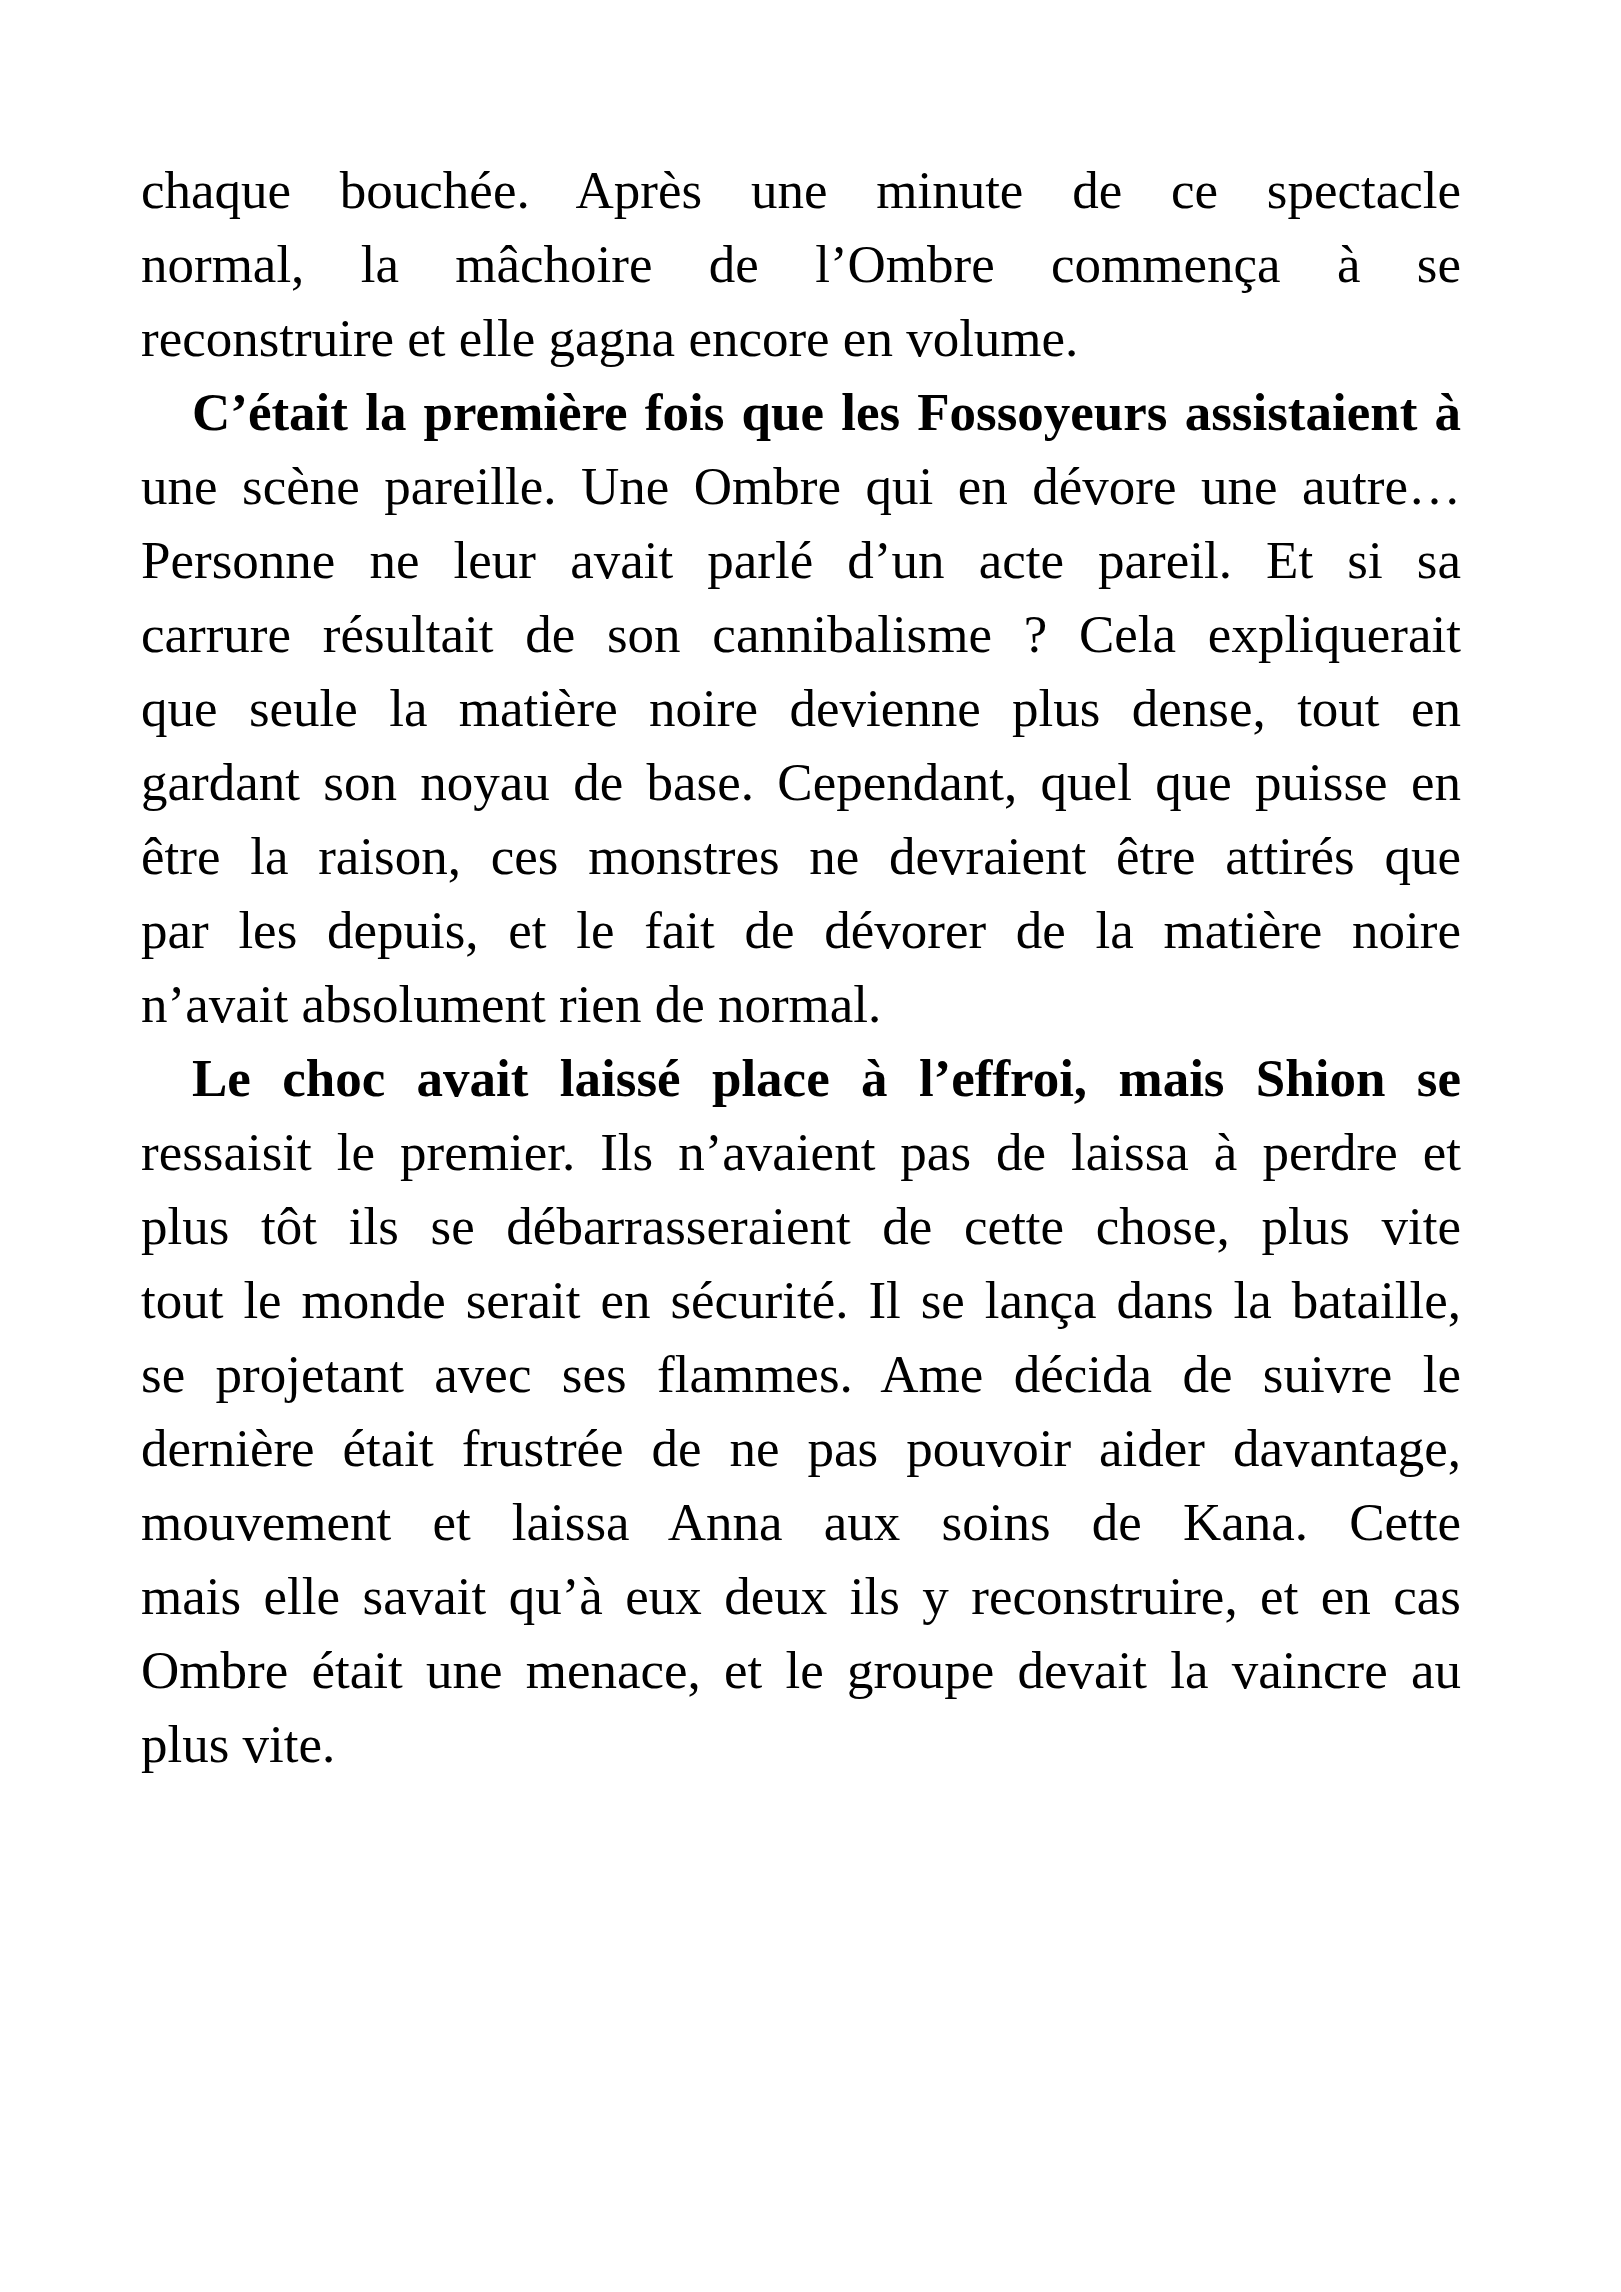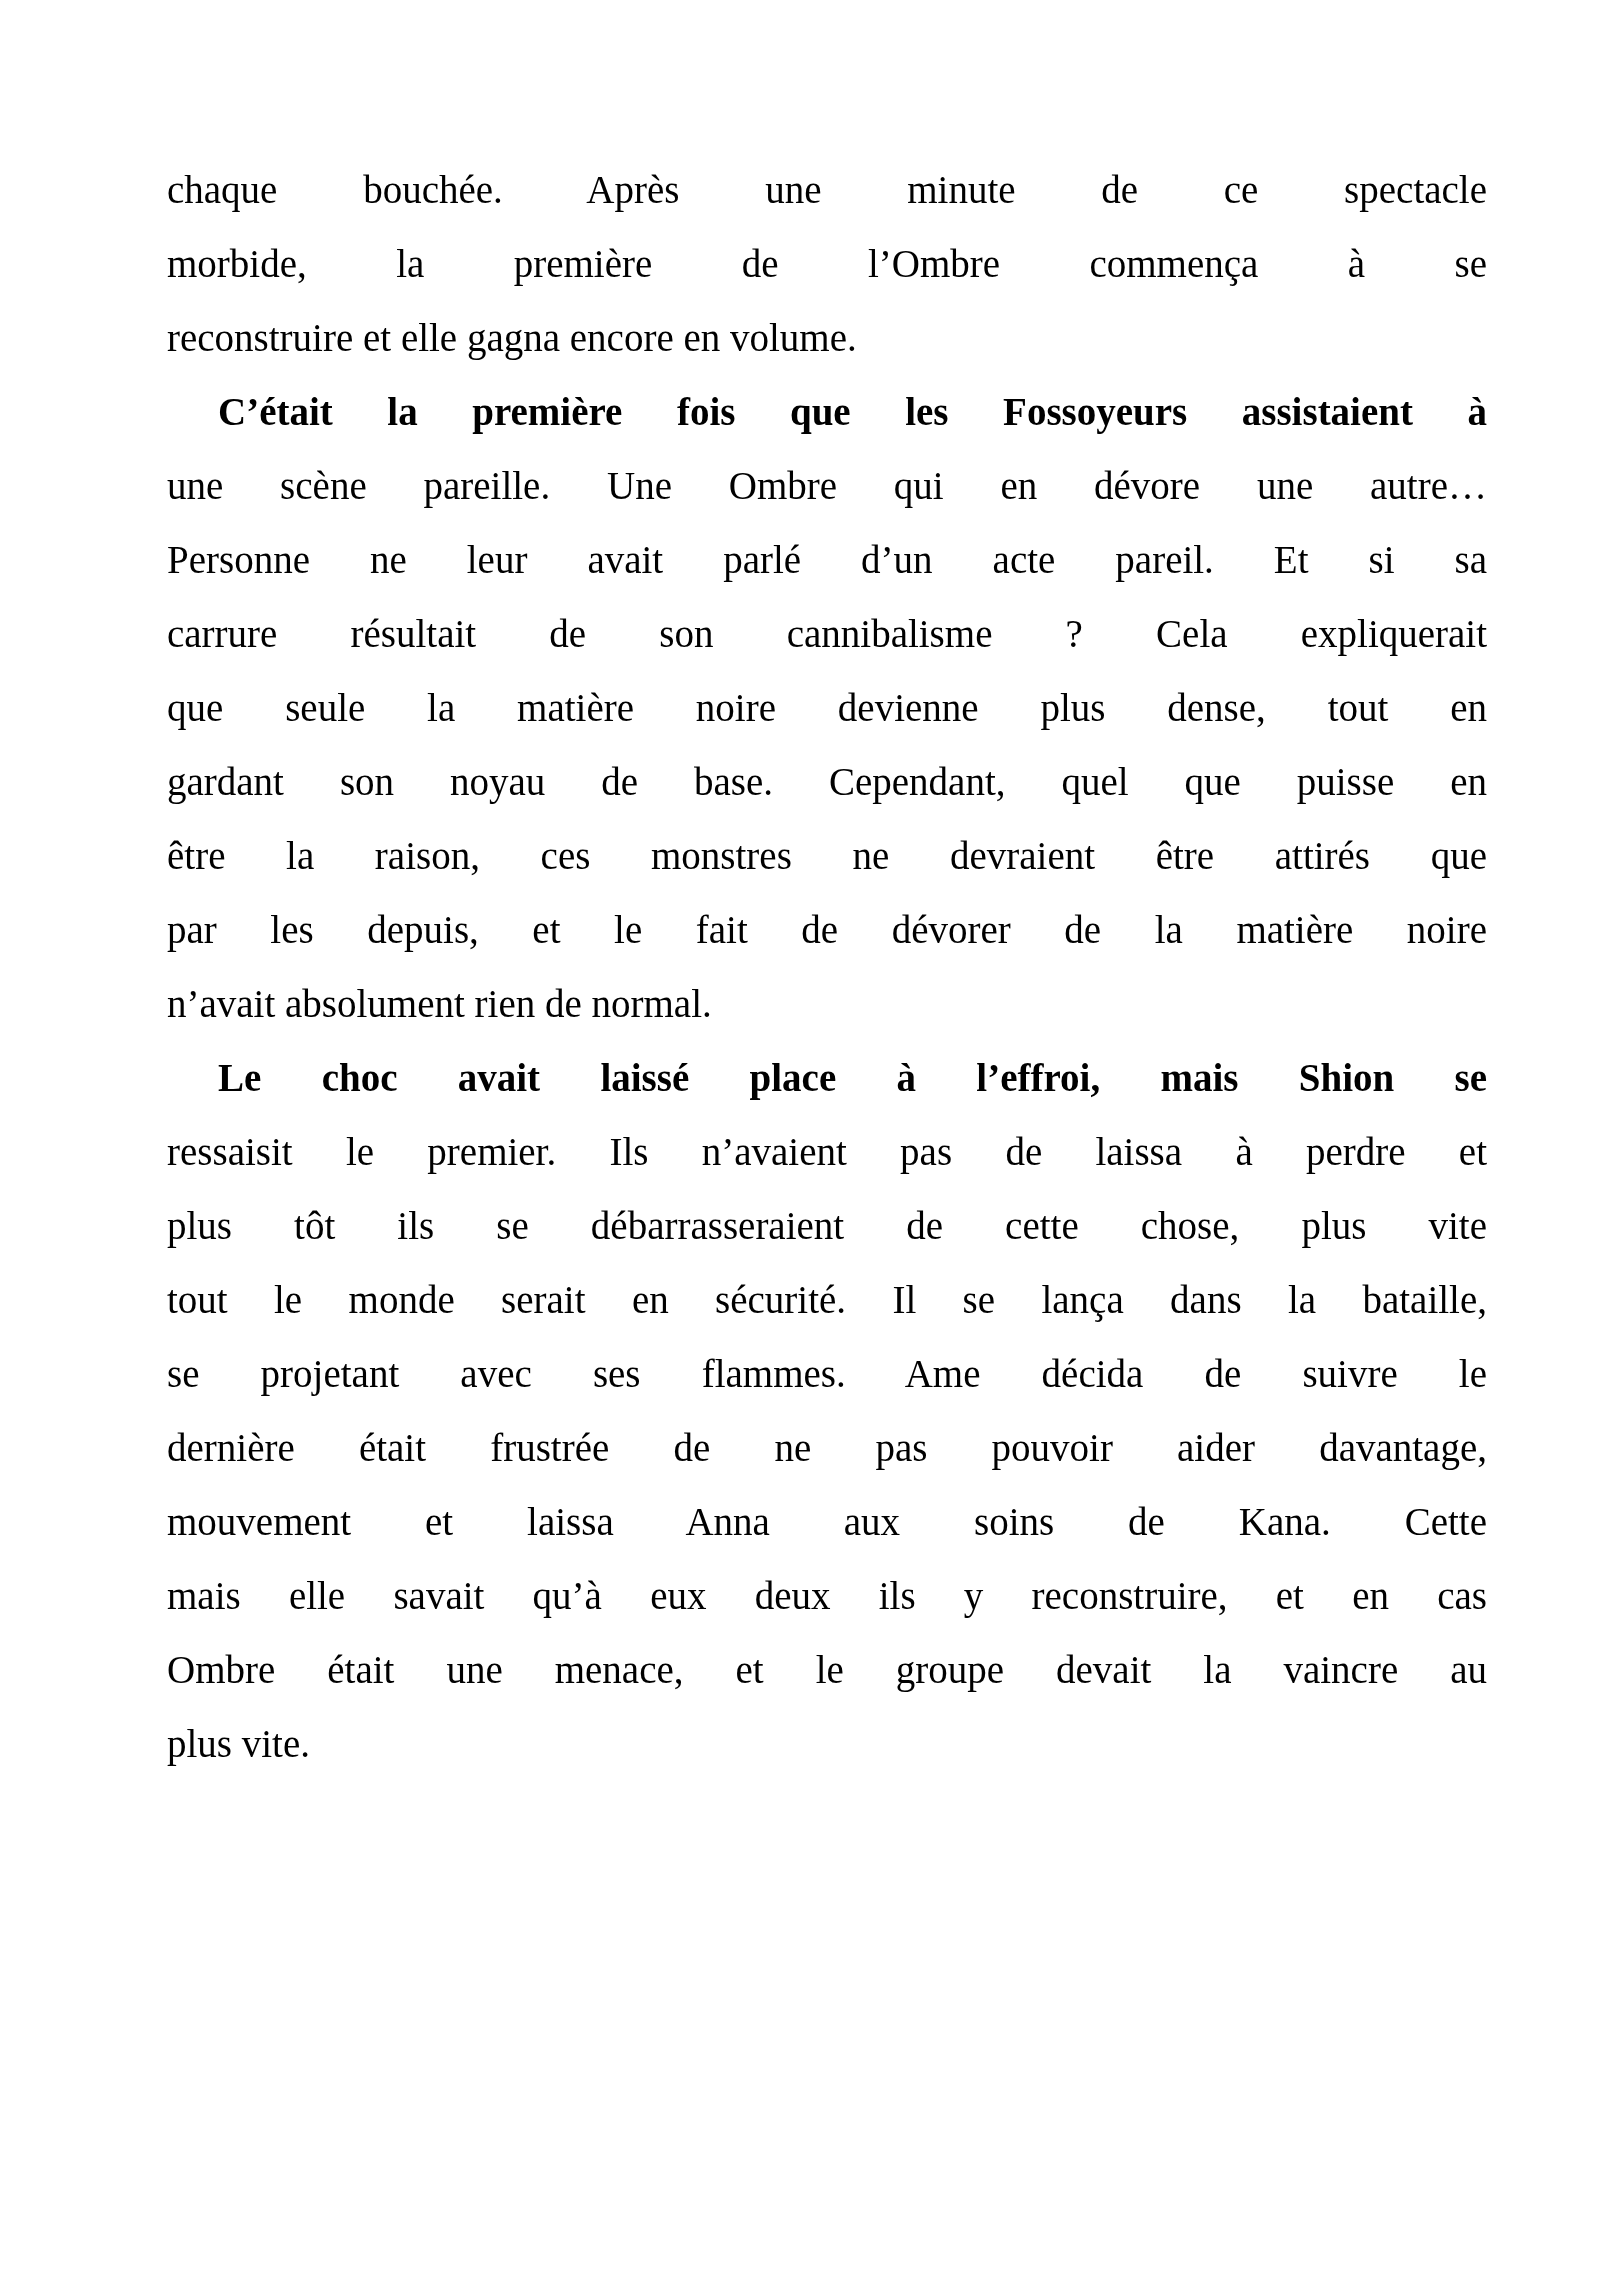--- a/index.html
+++ b/index.html
@@ -13,25 +13,25 @@
     position: relative;
     overflow: hidden;
   }
   .page {
     position: absolute;
     inset: 0;
     background: #ffffff;
   }
   .text-block {
     position: absolute;
-    left: 167px;
+    left: 141px;
     top: 153px;
     width: 1320px;
     font-family: "Liberation Serif", "DejaVu Serif", serif;
-    font-size: 39px;
+    font-size: 53px;
     line-height: 74px;
     color: #000000;
     font-kerning: normal;
   }
   .line {
     text-align: justify;
     text-align-last: justify;
   }
   .line.para-end {
     text-align: center;
@@ -41,21 +41,21 @@
     padding-left: 51px;
     font-weight: bold;
   }
 </style>
 </head>
 <body>
 
 <main class="page">
   <section class="text-block" id="text-block">
       <div class="line">chaque bouchée. Après une minute de ce spectacle</div>
-      <div class="line">morbide, la première de l’Ombre commença à se</div>
+      <div class="line">normal, la mâchoire de l’Ombre commença à se</div>
       <div class="line para-end">reconstruire et elle gagna encore en volume.</div>
       <div class="line indent">C’était la première fois que les Fossoyeurs assistaient à</div>
       <div class="line">une scène pareille. Une Ombre qui en dévore une autre…</div>
       <div class="line">Personne ne leur avait parlé d’un acte pareil. Et si sa</div>
       <div class="line">carrure résultait de son cannibalisme ? Cela expliquerait</div>
       <div class="line">que seule la matière noire devienne plus dense, tout en</div>
       <div class="line">gardant son noyau de base. Cependant, quel que puisse en</div>
       <div class="line">être la raison, ces monstres ne devraient être attirés que</div>
       <div class="line">par les depuis, et le fait de dévorer de la matière noire</div>
       <div class="line para-end">n’avait absolument rien de normal.</div>

